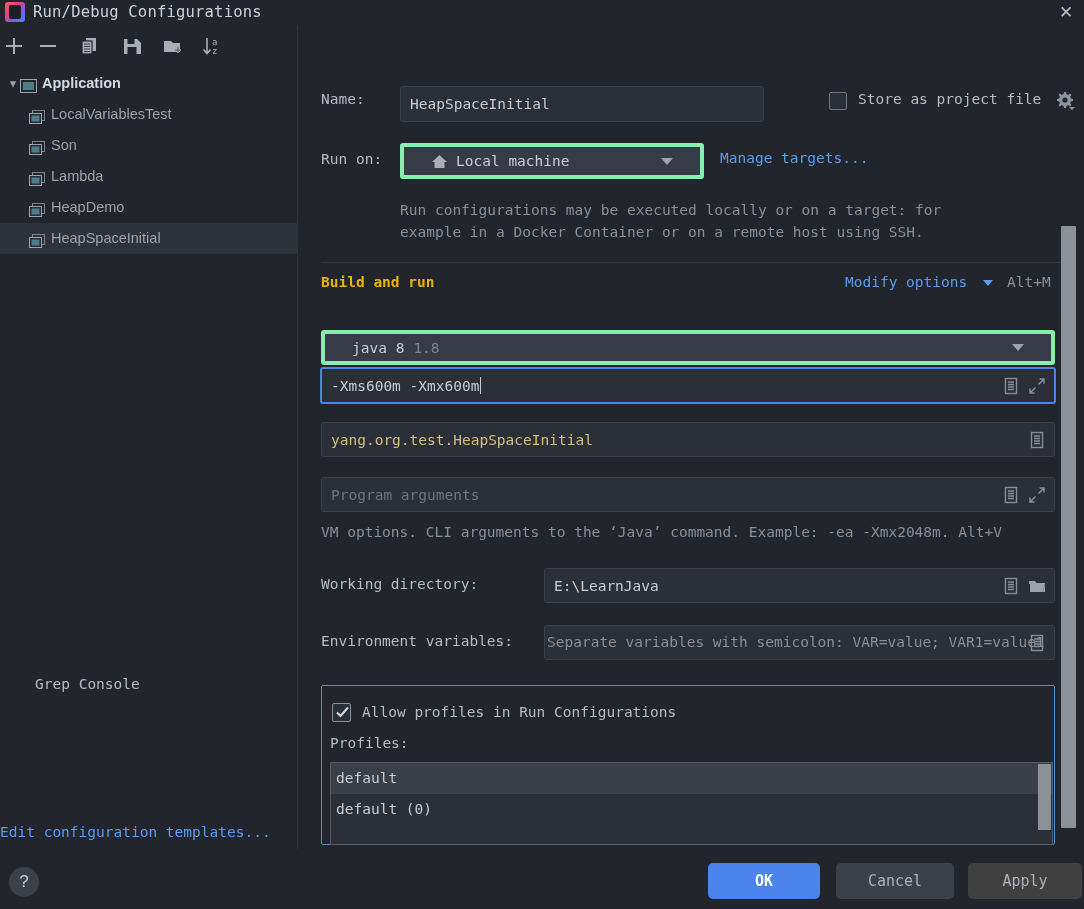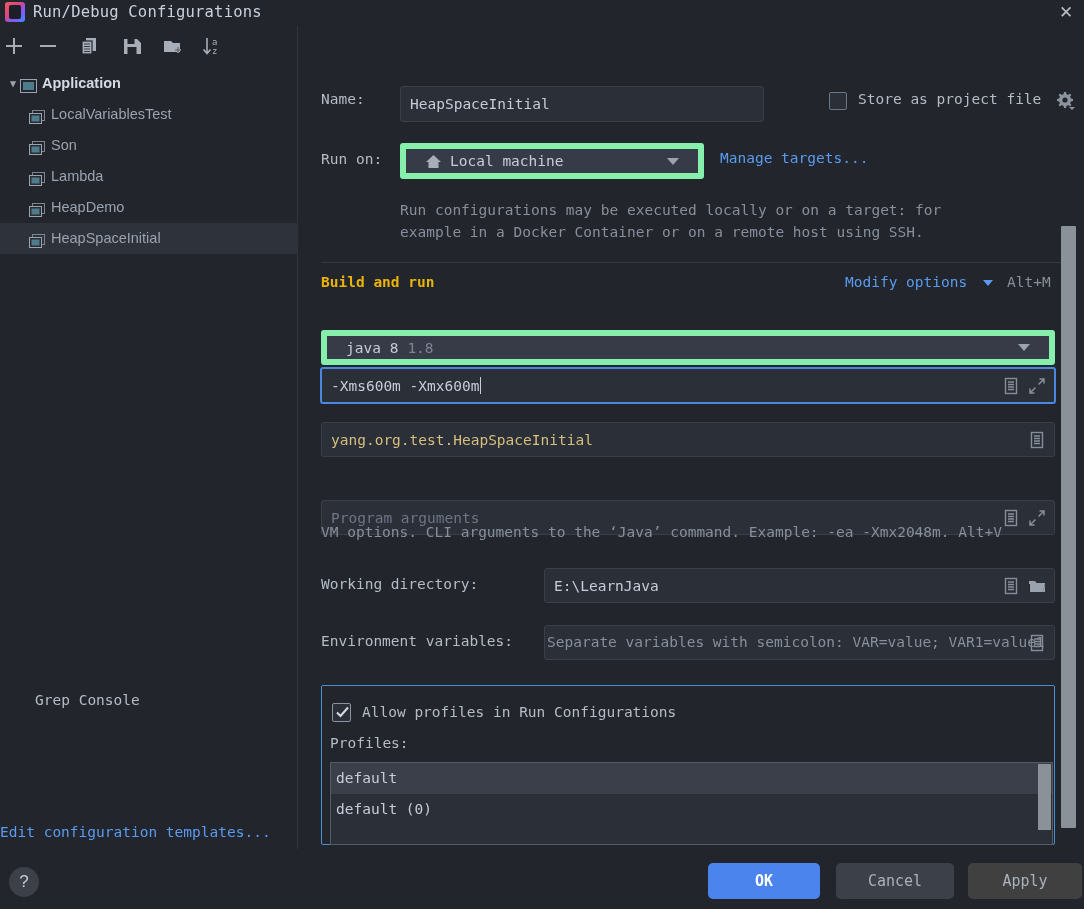--- a/index.html
+++ b/index.html
@@ -84,23 +84,23 @@
 
   .field {
     background: #2b2f38; border: 1px solid #3a3f4a; border-radius: 3px;
     color: #c6cdd8; font-size: 14.5px;
     display: flex; align-items: center; padding: 0 6px 0 9px;
   }
   .field.focused { border: 2px solid #4a88e0; background: #2b2f38; }
   .field .txt { flex: 1; white-space: nowrap; overflow: hidden; }
   .field .ph { color: #6d7683; }
   .combo {
-    background: #373b47; border: 6px solid #86efac; border-radius: 3px;
+    background: #373b47; border: 4px solid #86efac; border-radius: 3px;
     color: #c6cdd8; font-size: 14.5px;
-    display: flex; align-items: center; padding: 0 19px;
+    display: flex; align-items: center; padding: 0 27px;
   }
   .caret {
     width: 0; height: 0; border-left: 6px solid transparent;
     border-right: 6px solid transparent; border-top: 7px solid #9aa3af;
     margin-left: auto;
   }
   .fieldicon { width: 22px; height: 22px; flex: none; cursor: pointer; margin-left: 4px; }
   .hint { color: #878f9b; font-size: 14.5px; }
   .link { color: #5a9bf0; cursor: pointer; }
 
@@ -130,38 +130,38 @@
   #jdk-combo        { position:absolute; left:22px; top:304px; width:734px; height:35px; }
   #jdk-version      { color:#7c8594; margin-left:9px; }
 
   #vm-field         { position:absolute; left:21px; top:341px; width:736px; height:37px; }
   #caret-blink      { display:inline-block; width:1px; height:17px; background:#c6cdd8;
                       vertical-align:-3px; margin-left:1px; }
 
   #mainclass-field  { position:absolute; left:22px; top:396px; width:734px; height:35px; }
   #mainclass-txt    { color:#d6bf7e; }
 
-  #progargs-field   { position:absolute; left:22px; top:474px; width:734px; height:35px; }
+  #progargs-field   { position:absolute; left:22px; top:451px; width:734px; height:35px; }
 
   #vm-hint          { position:absolute; left:22px; top:498px; }
 
   #wd-label         { position:absolute; left:22px; top:550px; }
   #wd-field         { position:absolute; left:245px; top:542px; width:511px; height:35px; }
 
   #env-label        { position:absolute; left:22px; top:607px; }
   #env-field        { position:absolute; left:245px; top:599px; width:511px; height:35px; }
   #env-hint         { position:absolute; left:248px; top:608px; }
 
   
   #grep-group {
     position:absolute; left:22px; top:685px; width:734px; height:160px;
     border:1px solid #4a8fd6; border-radius:2px;
   }
   #grep-legend {
-    position:absolute; left:30px; top:692px; background:#22252c; padding:0 5px;
+    position:absolute; left:30px; top:676px; background:#22252c; padding:0 5px;
     color:#b4bcc6; font-size:14.5px;
   }
   #allow-check {
     position:absolute; left:332px; top:703px; width:19px; height:19px;
     background:#2b2f38; border:1px solid #8b93a0; border-radius:2px; cursor:pointer;
   }
   #allow-check svg { position:absolute; left:2px; top:1px; }
   #allow-label { position:absolute; left:362px; top:704px; }
   #profiles-label { position:absolute; left:330px; top:735px; }
   #profiles-list {

